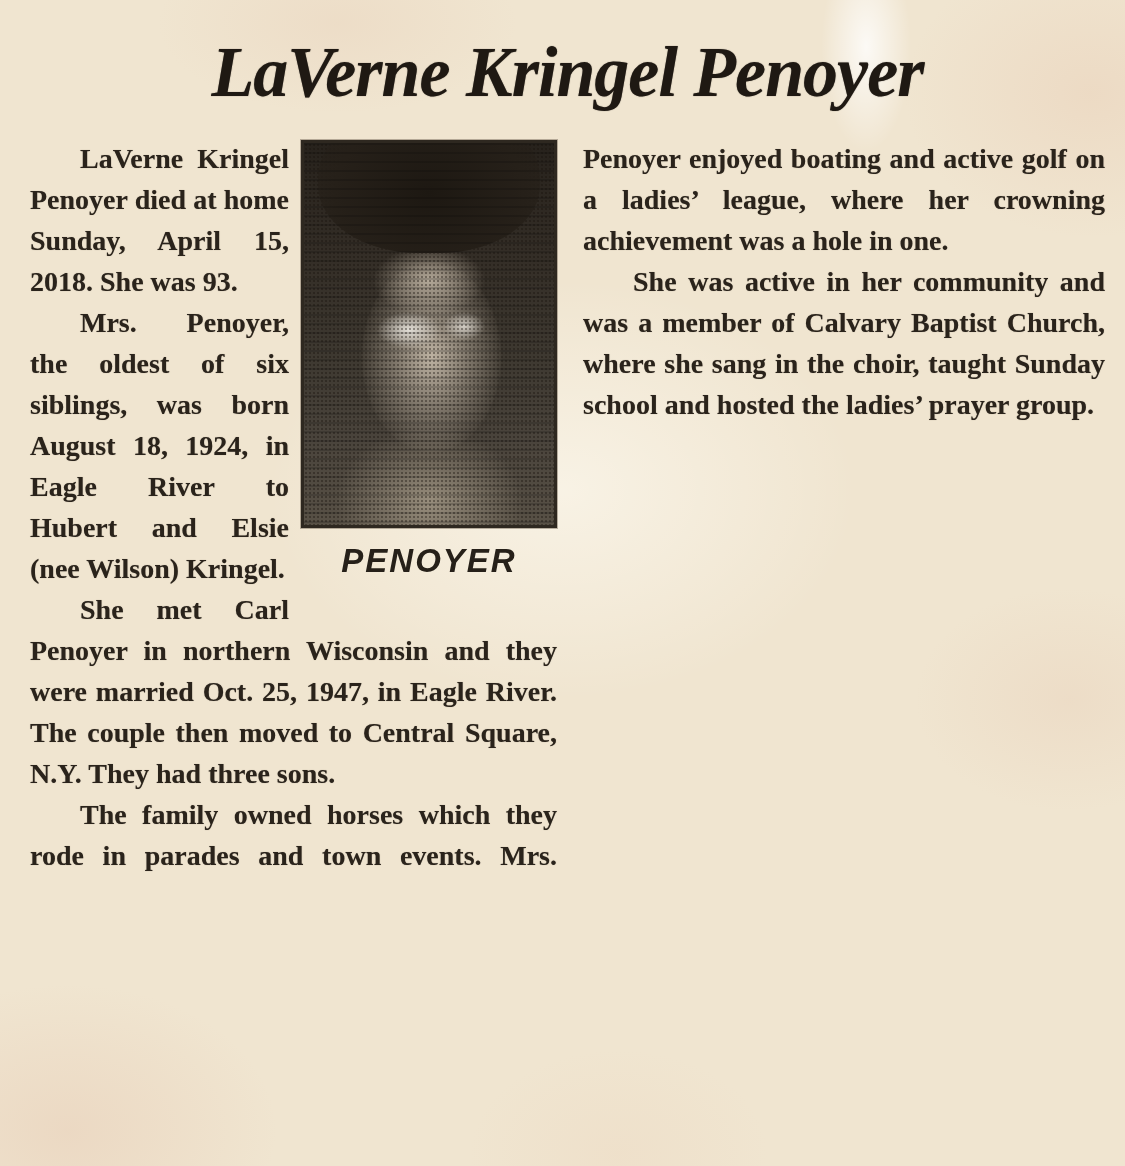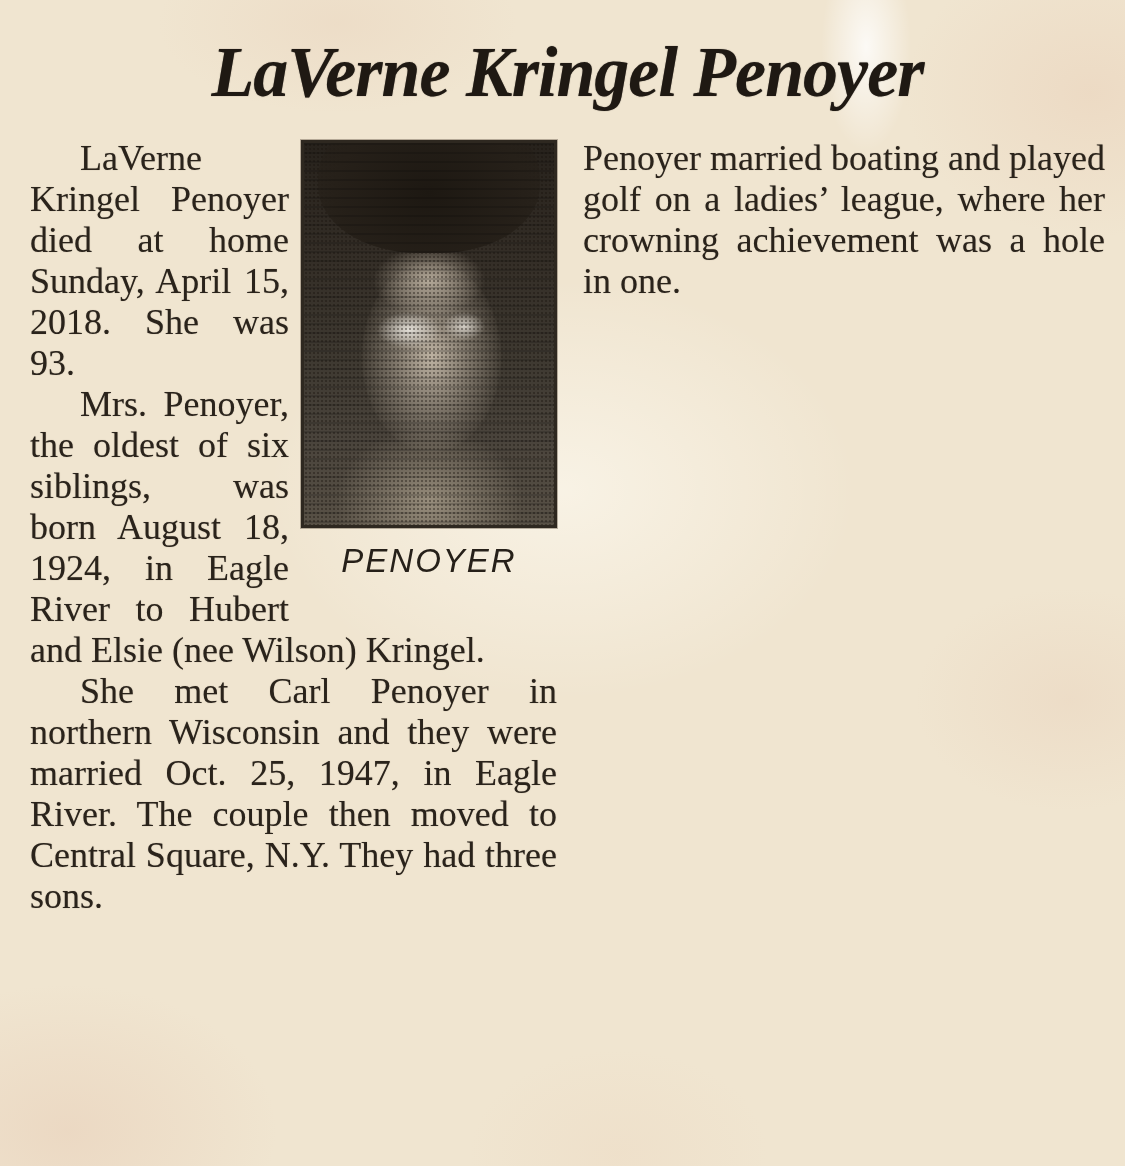--- a/index.html
+++ b/index.html
@@ -39,22 +39,22 @@
     text-shadow:0 0 1px rgba(31,25,19,0.6);
   }
 
   .columns{
     display:grid;
     grid-template-columns:527px 522px;
     column-gap:26px;
   }
 
   .para{
-    font-size:36px;
-    font-weight:400;
+    font-size:28px;
+    font-weight:700;
     line-height:41px;
     text-align:justify;
     text-indent:50px;
     color:var(--ink);
     text-shadow:0 0 1px rgba(42,35,27,0.35);
   }
   .para.no-indent{text-indent:0;}
   .para.cont-out{text-align-last:justify;}
 
   
@@ -101,21 +101,21 @@
       rgba(0,0,0,0.16) 0px, rgba(0,0,0,0.16) 2px,
       rgba(255,255,255,0.04) 2px, rgba(255,255,255,0.04) 5px,
       rgba(0,0,0,0) 5px, rgba(0,0,0,0) 9px);
     mix-blend-mode:multiply;
   }
   .photo-caption{
     margin-top:14px;
     text-align:center;
     font-family:"Liberation Sans", sans-serif;
     font-style:italic;
-    font-weight:400;
+    font-weight:700;
     font-size:33px;
     letter-spacing:2px;
     color:#262019;
   }
 </style>
 </head>
 <body>
 
 <div class="page">
 
@@ -131,26 +131,28 @@
         </div>
         <figcaption class="photo-caption">PENOYER</figcaption>
       </figure>
 
       <p class="para">LaVerne Kringel Penoyer died at home Sunday, April 15, 2018. She was 93.</p>
 
       <p class="para">Mrs. Penoyer, the oldest of six siblings, was born August 18, 1924, in Eagle River to Hubert and Elsie (nee Wilson) Kringel.</p>
 
       <p class="para">She met Carl Penoyer in northern Wisconsin and they were married Oct. 25, 1947, in Eagle River. The couple then moved to Central Square, N.Y. They had three sons.</p>
 
+      <p class="para cont-out">The family owned horses which they rode in parades and town events. Mrs.</p>
 
     </div>
 
     <div class="col col-right">
 
-      <p class="para no-indent">Penoyer married boating and played golf on a ladies’ league, where her crowning achievement was a hole in one.</p>
+      <p class="para no-indent">Penoyer enjoyed boating and active golf on a ladies’ league, where her crowning achievement was a hole in one.</p>
 
+      <p class="para">She was active in her community and was a member of Calvary Baptist Church, where she sang in the choir, taught Sunday school and hosted the ladies’ prayer group.</p>
 
 
 
     </div>
 
   </div>
 </div>
 
 </body></html>

